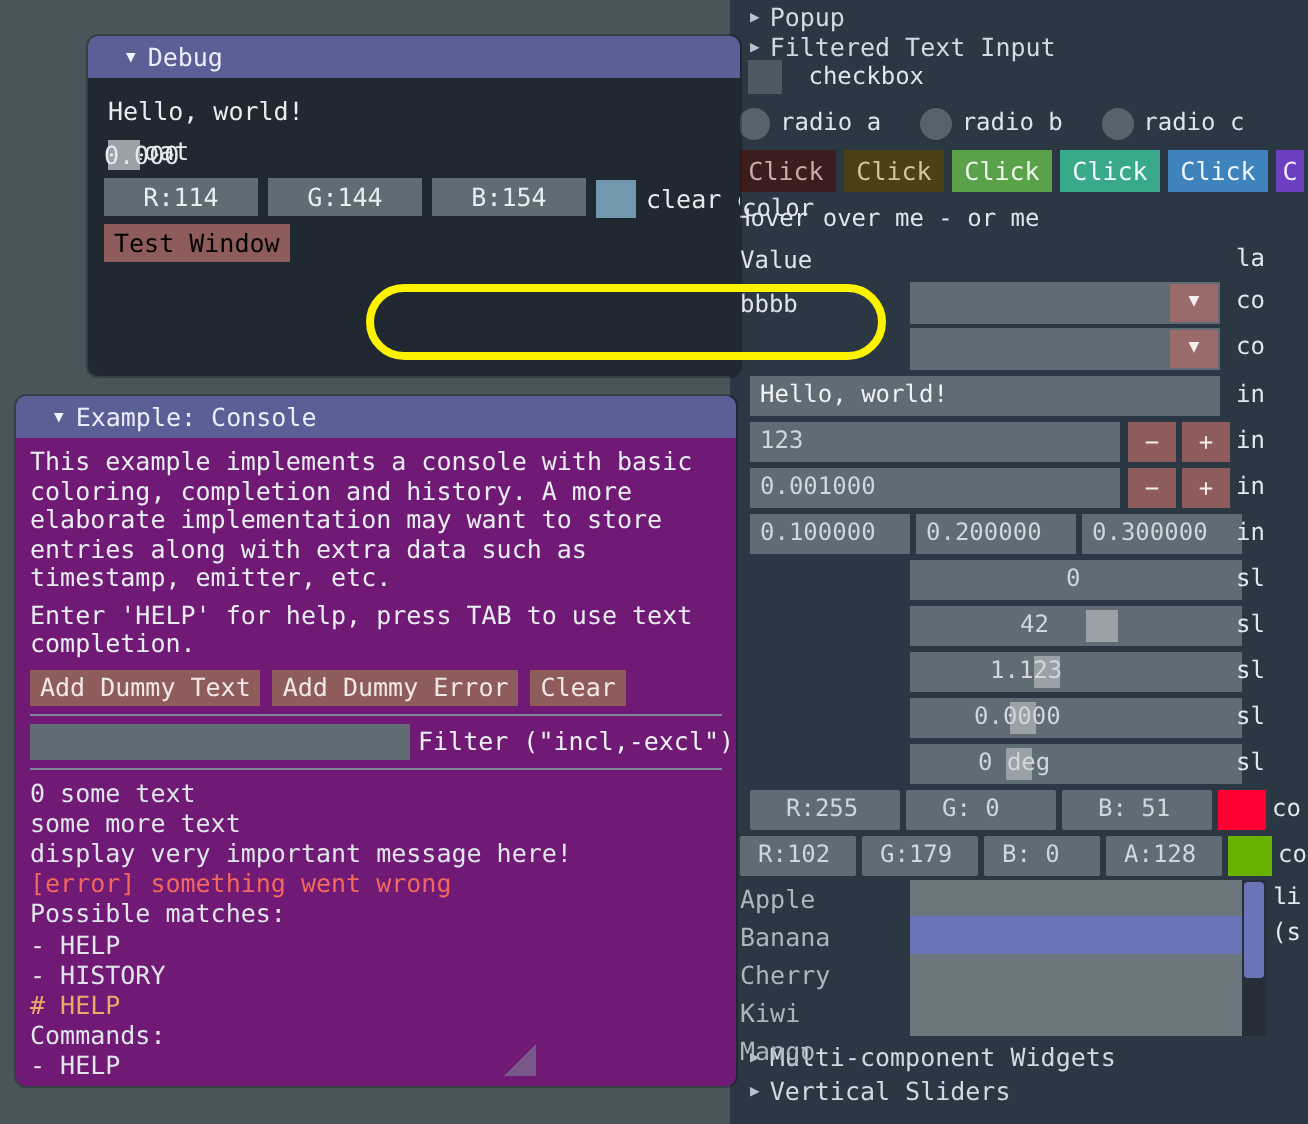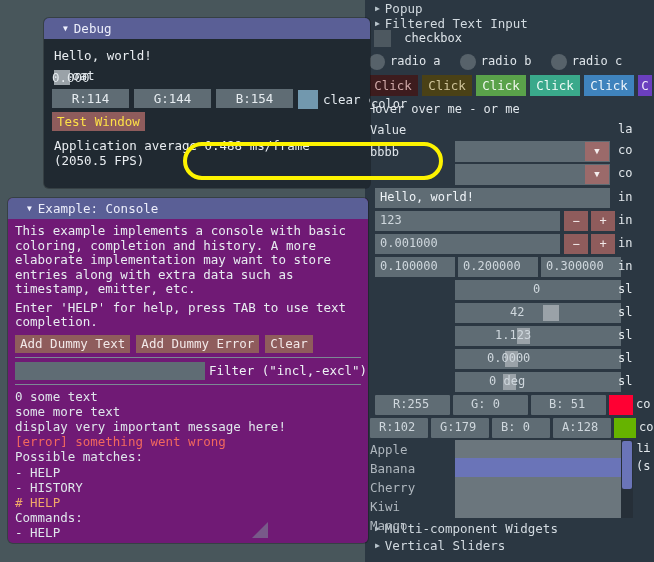--- a/index.html
+++ b/index.html
@@ -55,21 +55,21 @@
 
   
   #debugwin { left:44px; top:18px; width:326px; height:170px; background:#202931; }
   .dbg-text { font-size:12.5px; padding:3px 0 2px 2px; }
   .dslider { position:relative; width:255px; height:19px; background:#5f6c74; margin-top:2px;}
   .dslider .grab { position:absolute; left:2px; top:2px; width:16px; height:15px; background:#9aa2a8;}
   .dslider .val { position:absolute; inset:0; line-height:19px; text-align:center; color:#e3e9ed; font-size:12.5px;}
   .dbtn { display:inline-block; width:77px; height:19px; line-height:19px; text-align:center;
           background:#5f6c74; color:#e6ecf0; font-size:12.5px; }
   .swatch { display:inline-block; width:20px; height:19px; background:#7298ae; vertical-align:middle;}
-  .redbtn { display:inline-block; background:#8f5c5c; color:#fde047; height:19px; line-height:19px;
+  .redbtn { display:inline-block; background:#8f5c5c; color:#000000; height:19px; line-height:19px;
             padding:0 5px; font-size:12.5px; margin-top:3px;}
   .inline-lbl { color:#e3e9ee; font-size:12.5px; vertical-align:middle; margin-left:5px;}
 
   
   #consolewin { left:8px; top:198px; width:360px; height:345px; background:#701a75; }
   .con-p { font-size:12.5px; line-height:14.5px; color:#e8edf1; }
   .con-btn { display:inline-block; background:#8f5c5c; color:#f2e8e8; height:18px; line-height:18px;
              padding:0 5px; font-size:12.5px; }
   .sep { height:1px; background:#7c8894; margin:4px 0; }
   .filter-in { display:inline-block; width:190px; height:18px; background:#5f6c74; vertical-align:middle;}
@@ -241,21 +241,20 @@
         </span><span class="inline-lbl">float</span>
       </div>
 
       <div style="white-space:nowrap; margin-top:6px;">
         <span class="dbtn">R:114</span><span class="dbtn" style="margin-left:5px;">G:144</span><span class="dbtn" style="margin-left:5px;">B:154</span><span class="swatch" style="margin-left:5px;"></span><span class="inline-lbl">clear color</span>
       </div>
 
       <div>
         <span class="redbtn">Test Window</span>
       </div>
-      <div class="dbg-text" style="margin-top:4px;">Application average 0.488 ms/frame (2050.5 FPS)</div>
     </div>
   </div>
 
   <div class="win" id="consolewin">
     <div class="titlebar">
       <span class="carat">▼</span><span>Example: Console</span>
     </div>
     <div class="body" style="padding:5px 7px;">
       <div class="con-p">This example implements a console with basic coloring, completion and history. A more elaborate implementation may want to store entries along with extra data such as timestamp, emitter, etc.</div>
       <div class="con-p" style="margin-top:4px;">Enter 'HELP' for help, press TAB to use text completion.</div>

